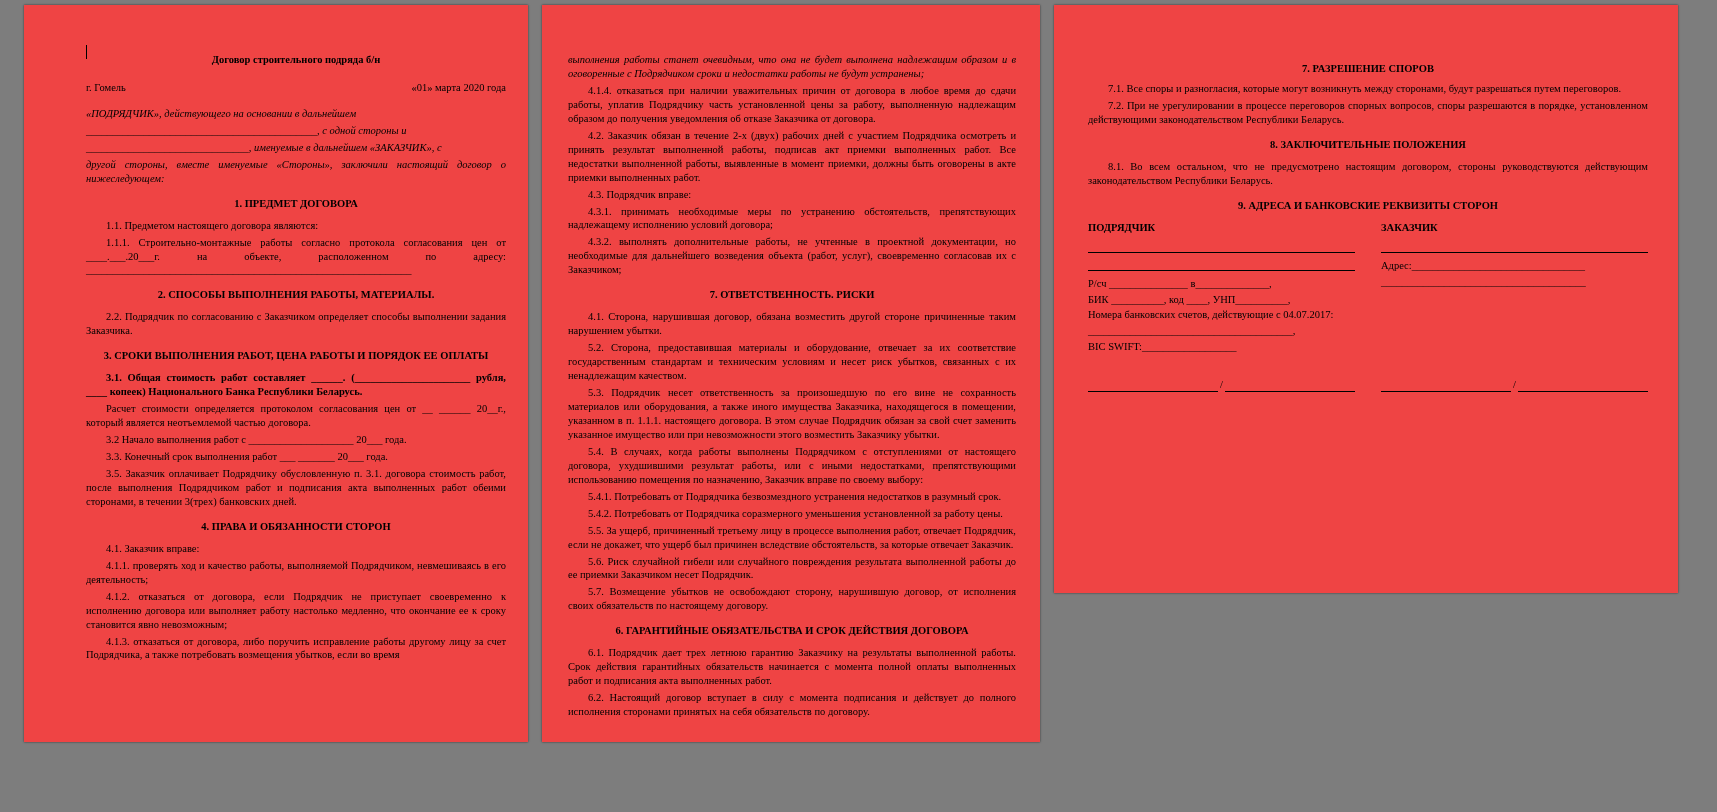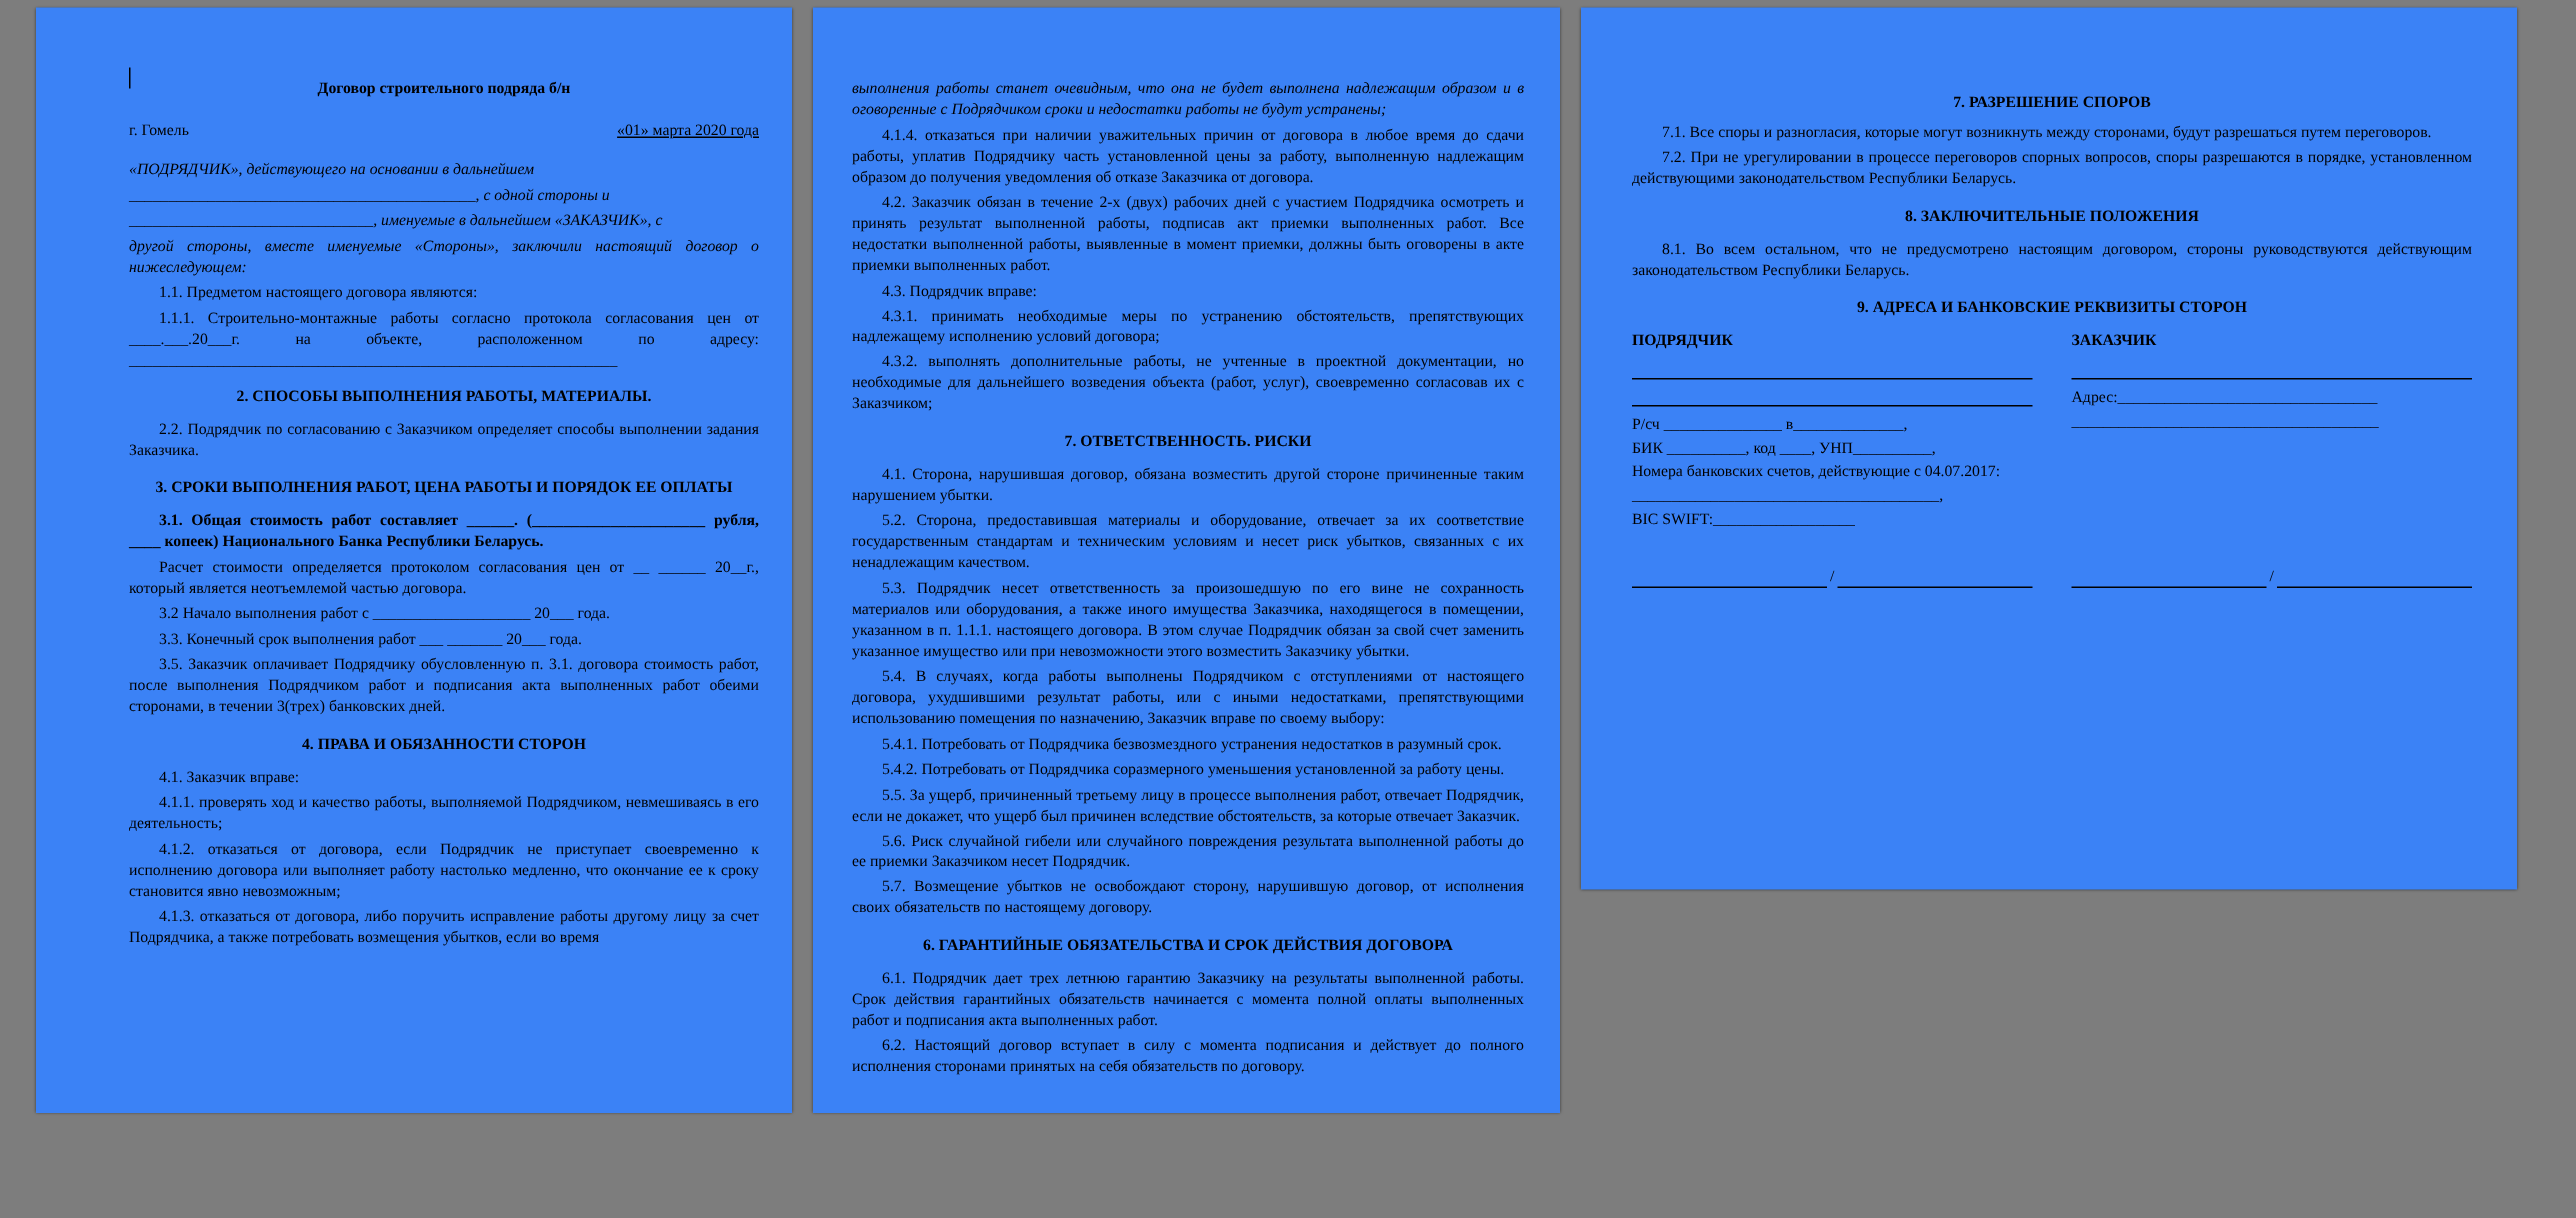--- a/index.html
+++ b/index.html
@@ -16,21 +16,21 @@
   .workspace {
     position: relative;
     width: 1717px;
     height: 812px;
     background: #7d7d7d;
     display: flex;
     gap: 14px;
     padding: 0;
   }
   .page {
-    background: #3b82f6;
+    background: #ef4444;
     box-shadow: 0 0 2px rgba(0,0,0,0.6);
     position: relative;
     box-sizing: border-box;
   }
   .page-1 { width: 504px; height: 737px; margin-left: 24px; margin-top: 5px; padding: 48px 22px 0 62px; }
   .page-2 { width: 498px; height: 737px; margin-top: 5px; padding: 48px 24px 0 26px; }
   .page-3 { width: 624px; height: 588px; margin-top: 5px; padding: 48px 30px 0 34px; }
 
   
   .doc {
@@ -45,21 +45,21 @@
     margin: 0 0 14px 0;
     font-size: 10.5px;
   }
   .row-between {
     display: flex;
     justify-content: space-between;
     margin-bottom: 12px;
     font-size: 10.5px;
   }
   .row-between .left { font-weight: normal; }
-  .row-between .right { font-weight: normal; text-decoration: underline; }
+  .row-between .right { font-weight: normal; }
   .para {
     margin: 0 0 3px 0;
     text-indent: 20px;
   }
   .para.noind { text-indent: 0; font-style: italic; }
   .heading {
     text-align: center;
     font-weight: bold;
     margin: 11px 0 8px 0;
     text-indent: 0;
@@ -119,20 +119,21 @@
     <div class="row-between">
       <span class="left">г. Гомель</span>
       <span class="right">«01» марта 2020 года</span>
     </div>
 
     <p class="para noind">«ПОДРЯДЧИК», действующего на основании в дальнейшем</p>
     <p class="para noind">____________________________________________, с одной стороны и</p>
     <p class="para noind">_______________________________, именуемые в дальнейшем «ЗАКАЗЧИК», с</p>
     <p class="para noind">другой стороны, вместе  именуемые  «Стороны»,  заключили настоящий договор о нижеследующем:</p>
 
+    <div class="heading">1. ПРЕДМЕТ ДОГОВОРА</div>
     <p class="para">1.1. Предметом настоящего договора являются:</p>
     <p class="para">1.1.1. Строительно-монтажные работы согласно протокола согласования цен от ____.___.20___г.  на  объекте,  расположенном  по  адресу: ______________________________________________________________</p>
 
     <div class="heading">2. СПОСОБЫ ВЫПОЛНЕНИЯ РАБОТЫ, МАТЕРИАЛЫ.</div>
     <p class="para">2.2. Подрядчик по согласованию с Заказчиком определяет способы выполнении задания Заказчика.</p>
 
     <div class="heading">3. СРОКИ ВЫПОЛНЕНИЯ РАБОТ, ЦЕНА РАБОТЫ И ПОРЯДОК ЕЕ ОПЛАТЫ</div>
     <p class="para bold">3.1. Общая  стоимость  работ  составляет  ______. (______________________ рубля, ____ копеек) Национального Банка Республики Беларусь.</p>
     <p class="para">Расчет стоимости определяется протоколом согласования цен от __ ______ 20__г., который является неотъемлемой частью договора.</p>
     <p class="para">3.2 Начало выполнения работ с ____________________ 20___ года.</p>

